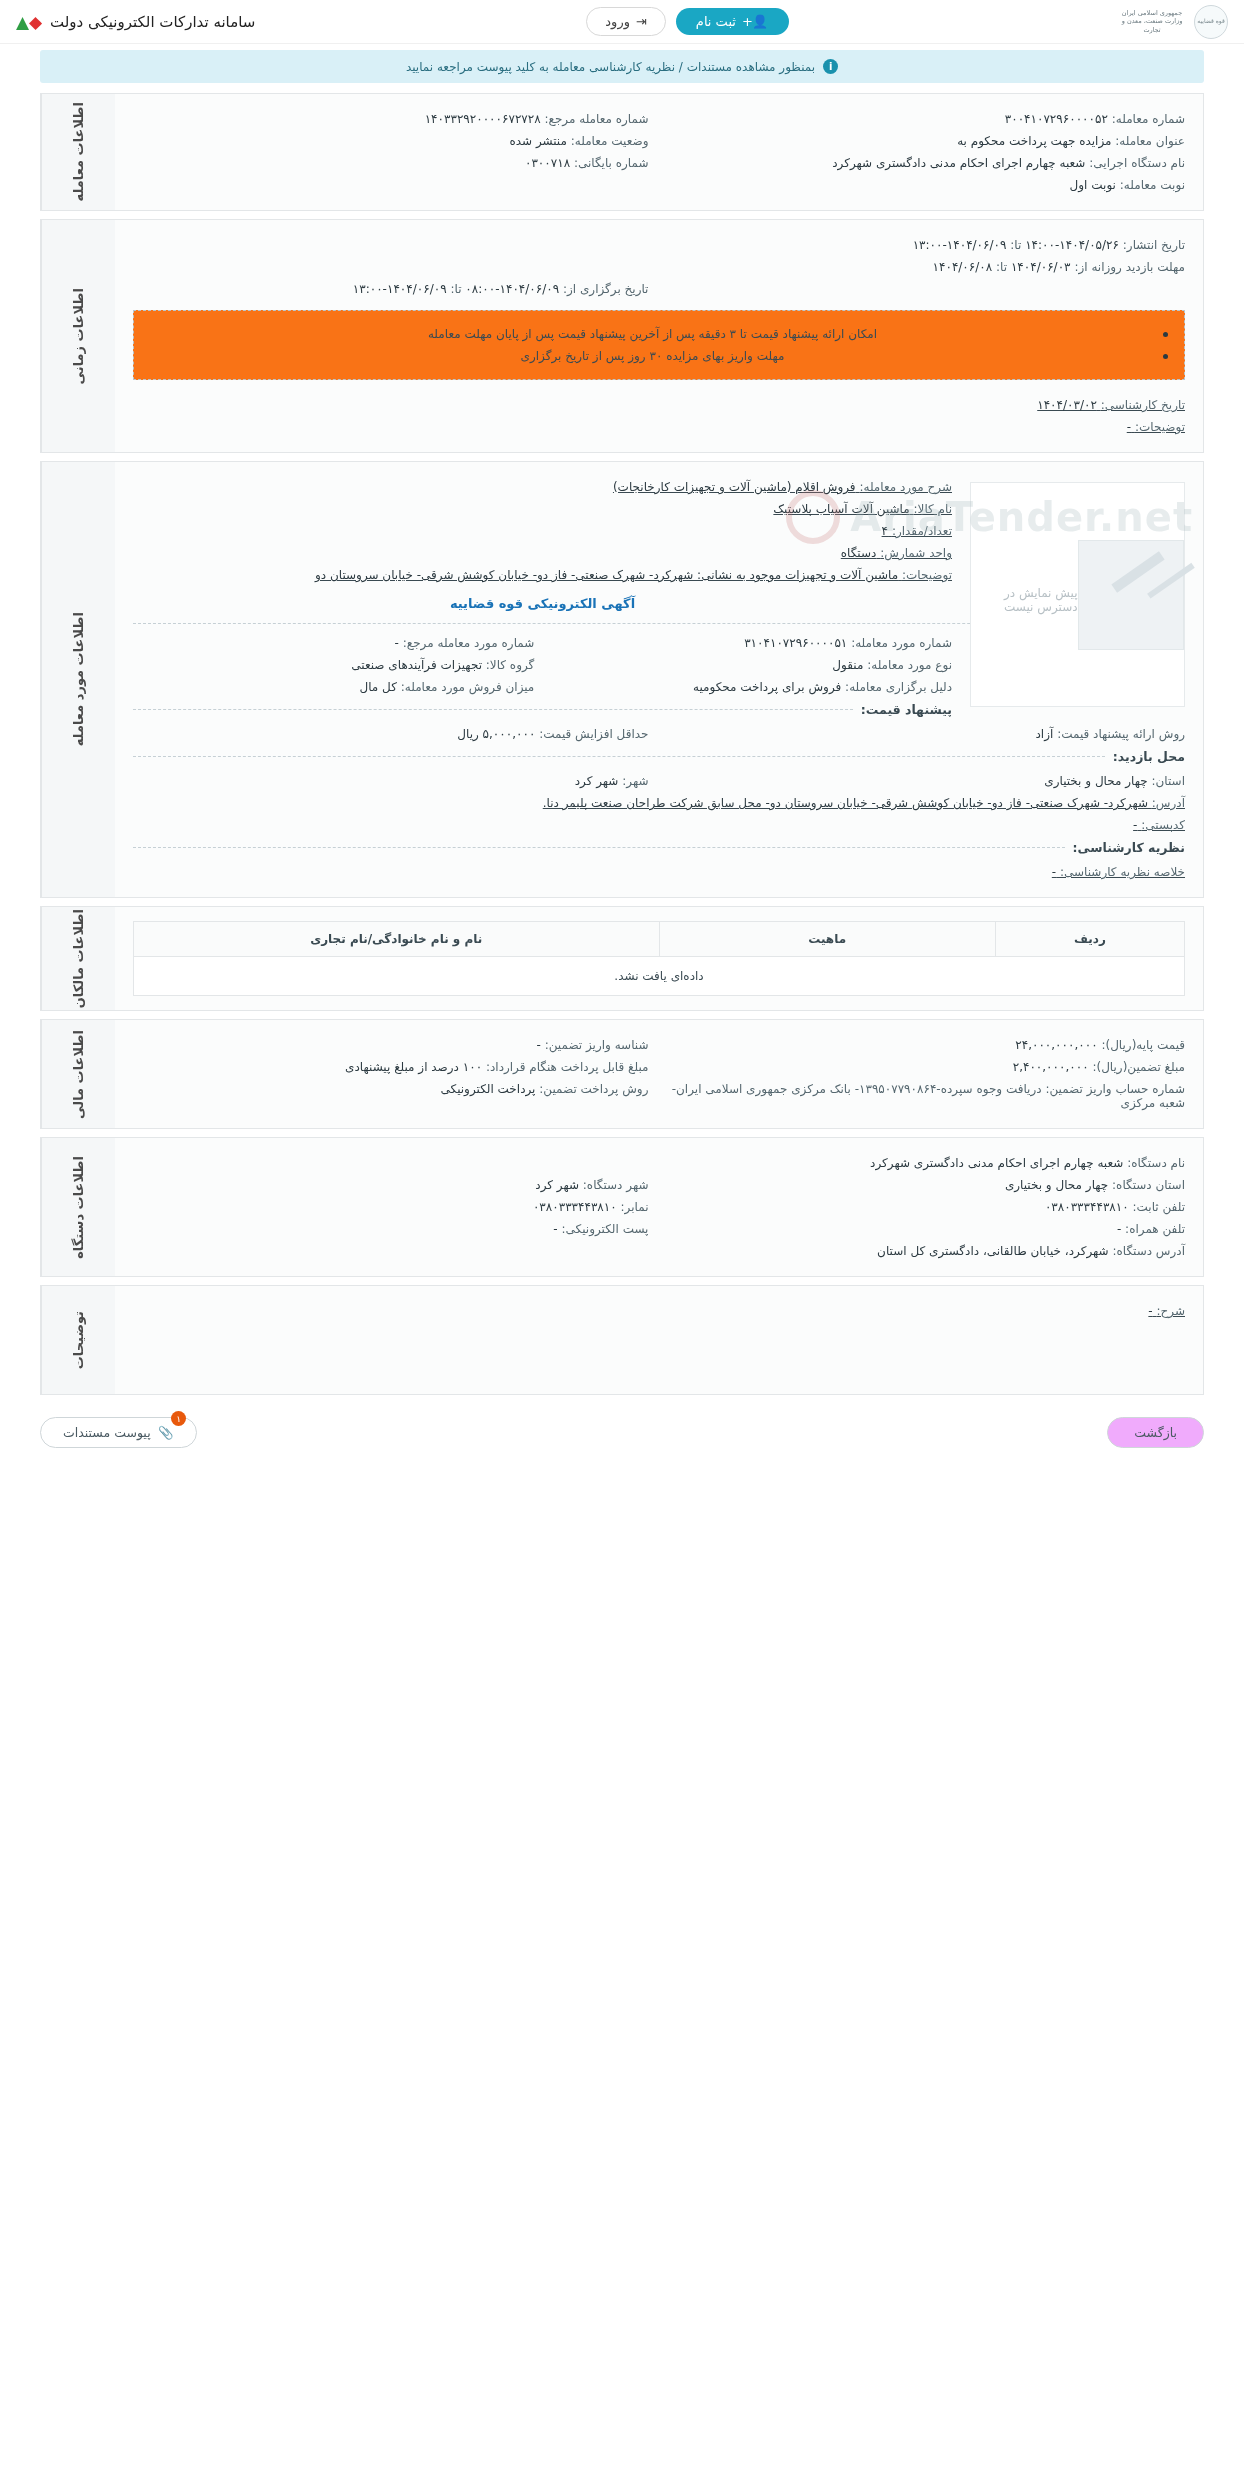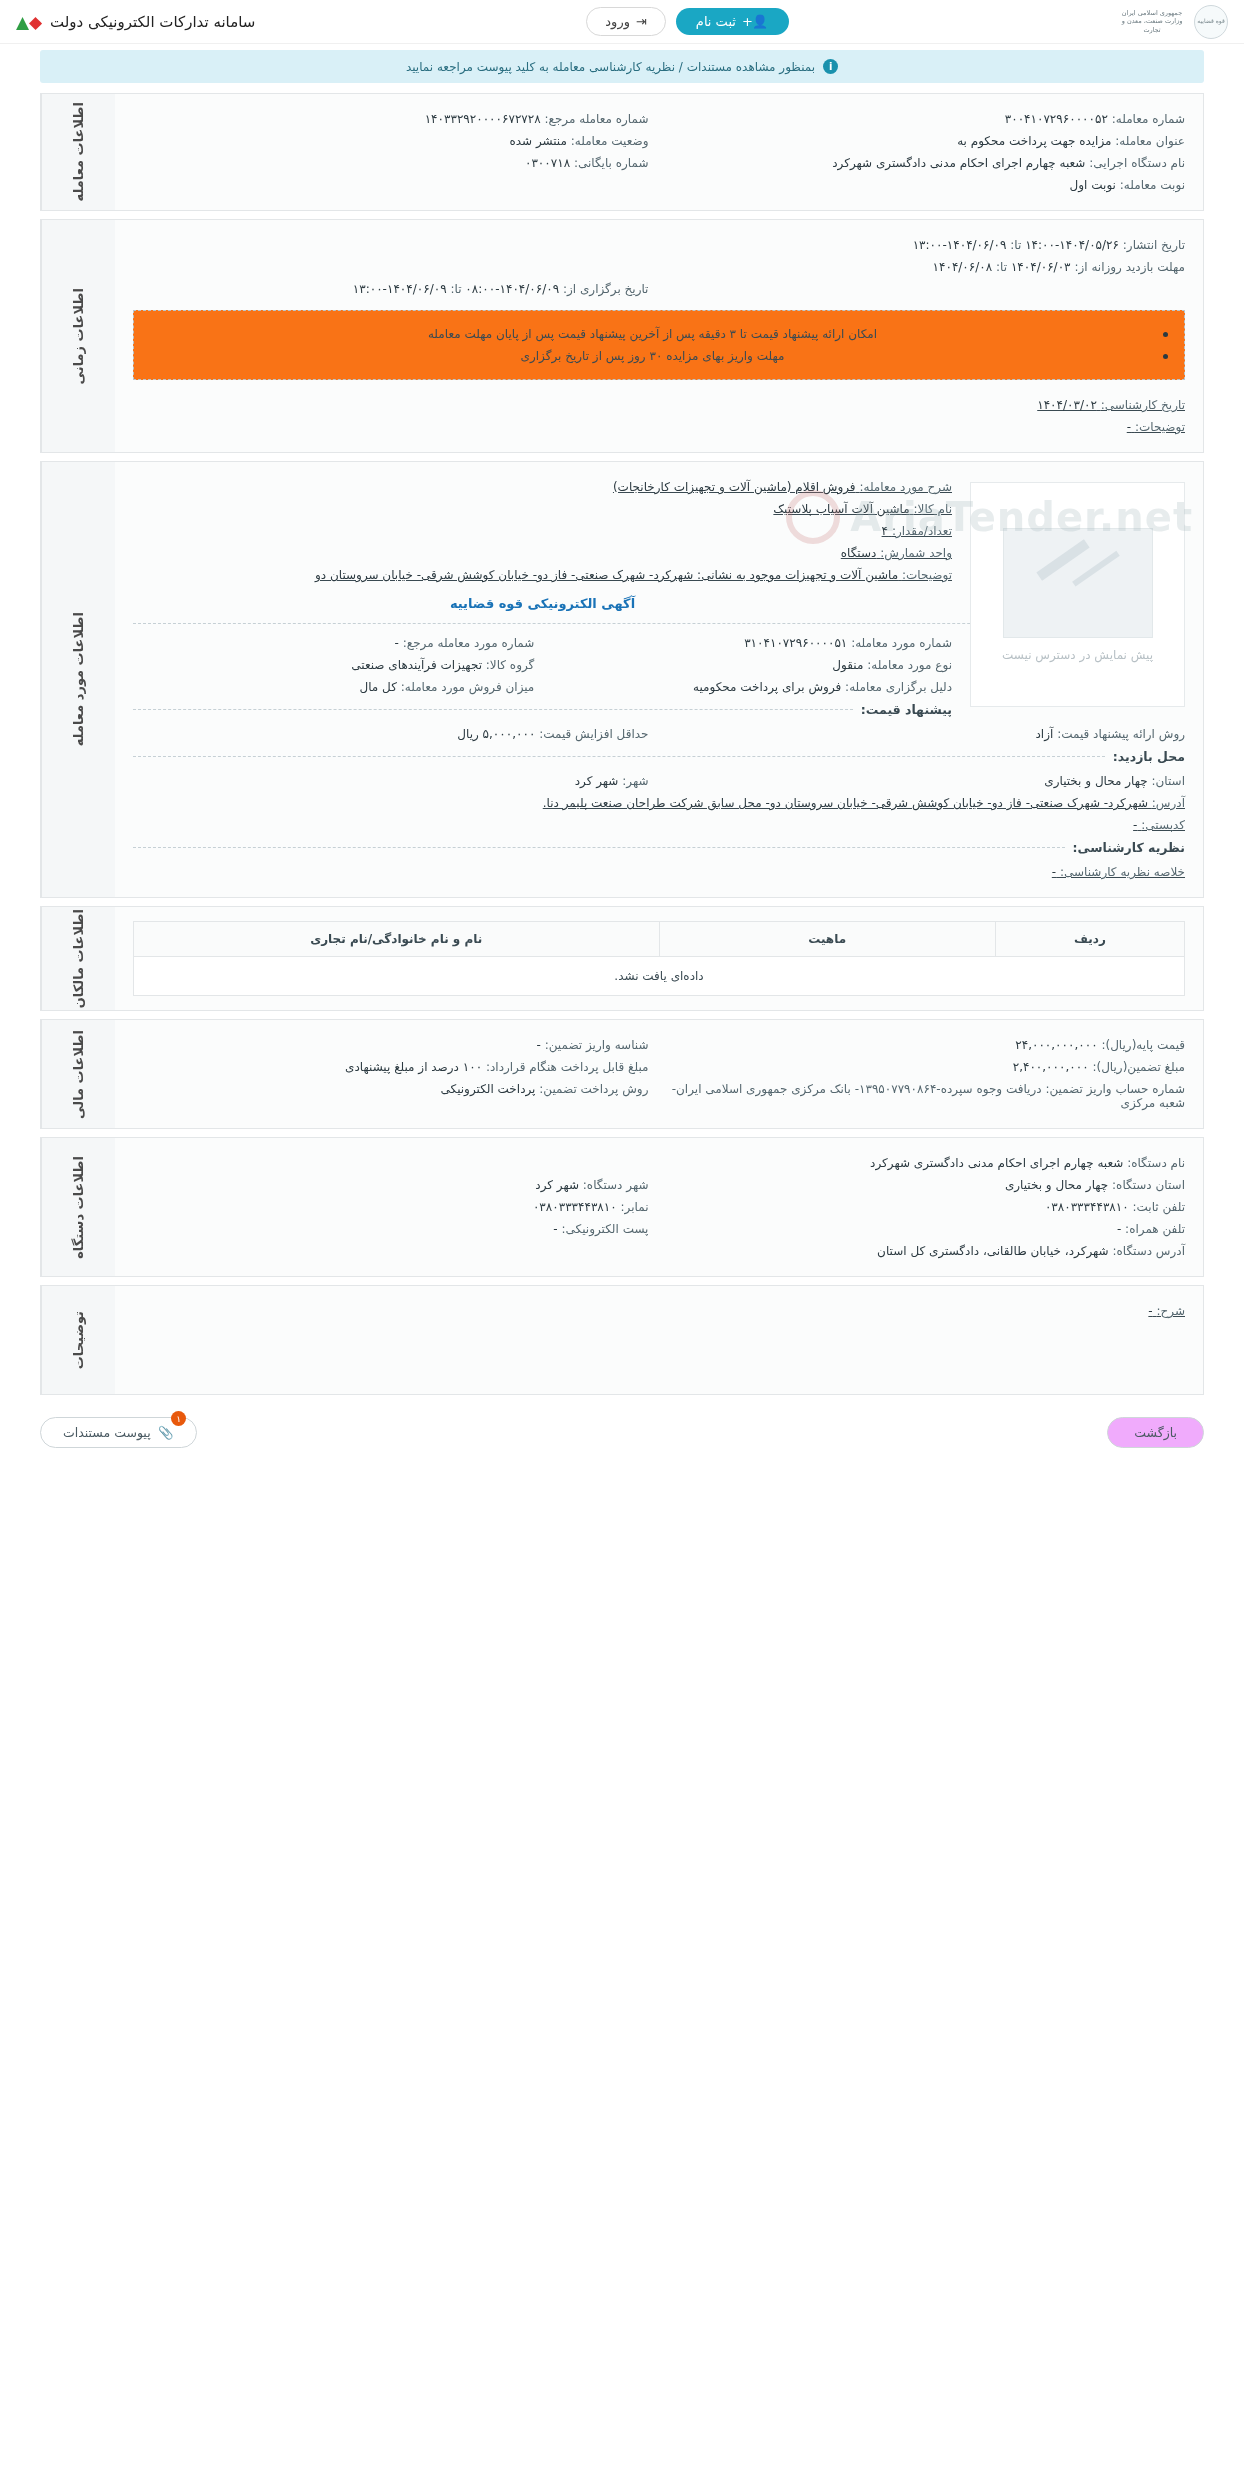--- a/index.html
+++ b/index.html
@@ -128,21 +128,21 @@
   .bullet-text { flex: 1 1 auto; text-align: center; }
 
   
   .preview-wrap { position: relative; }
   .preview-box {
     width: 215px; height: 225px;
     border: 1px solid #e6eaec;
     background: #fff;
     float: right;
     margin: 6px 0 10px 18px;
-    display: flex; flex-direction: column; align-items: center; justify-content: center;
+    display: flex; align-items: center; justify-content: center;
     position: relative;
   }
   .preview-text { font-size: 12px; color: #b7c0c5; margin-top: 10px; }
   .gavel {
     width: 150px; height: 110px;
     background: #eef2f4;
     border: 1px solid #e2e8ea;
     position: relative;
   }
   .gavel:after {

